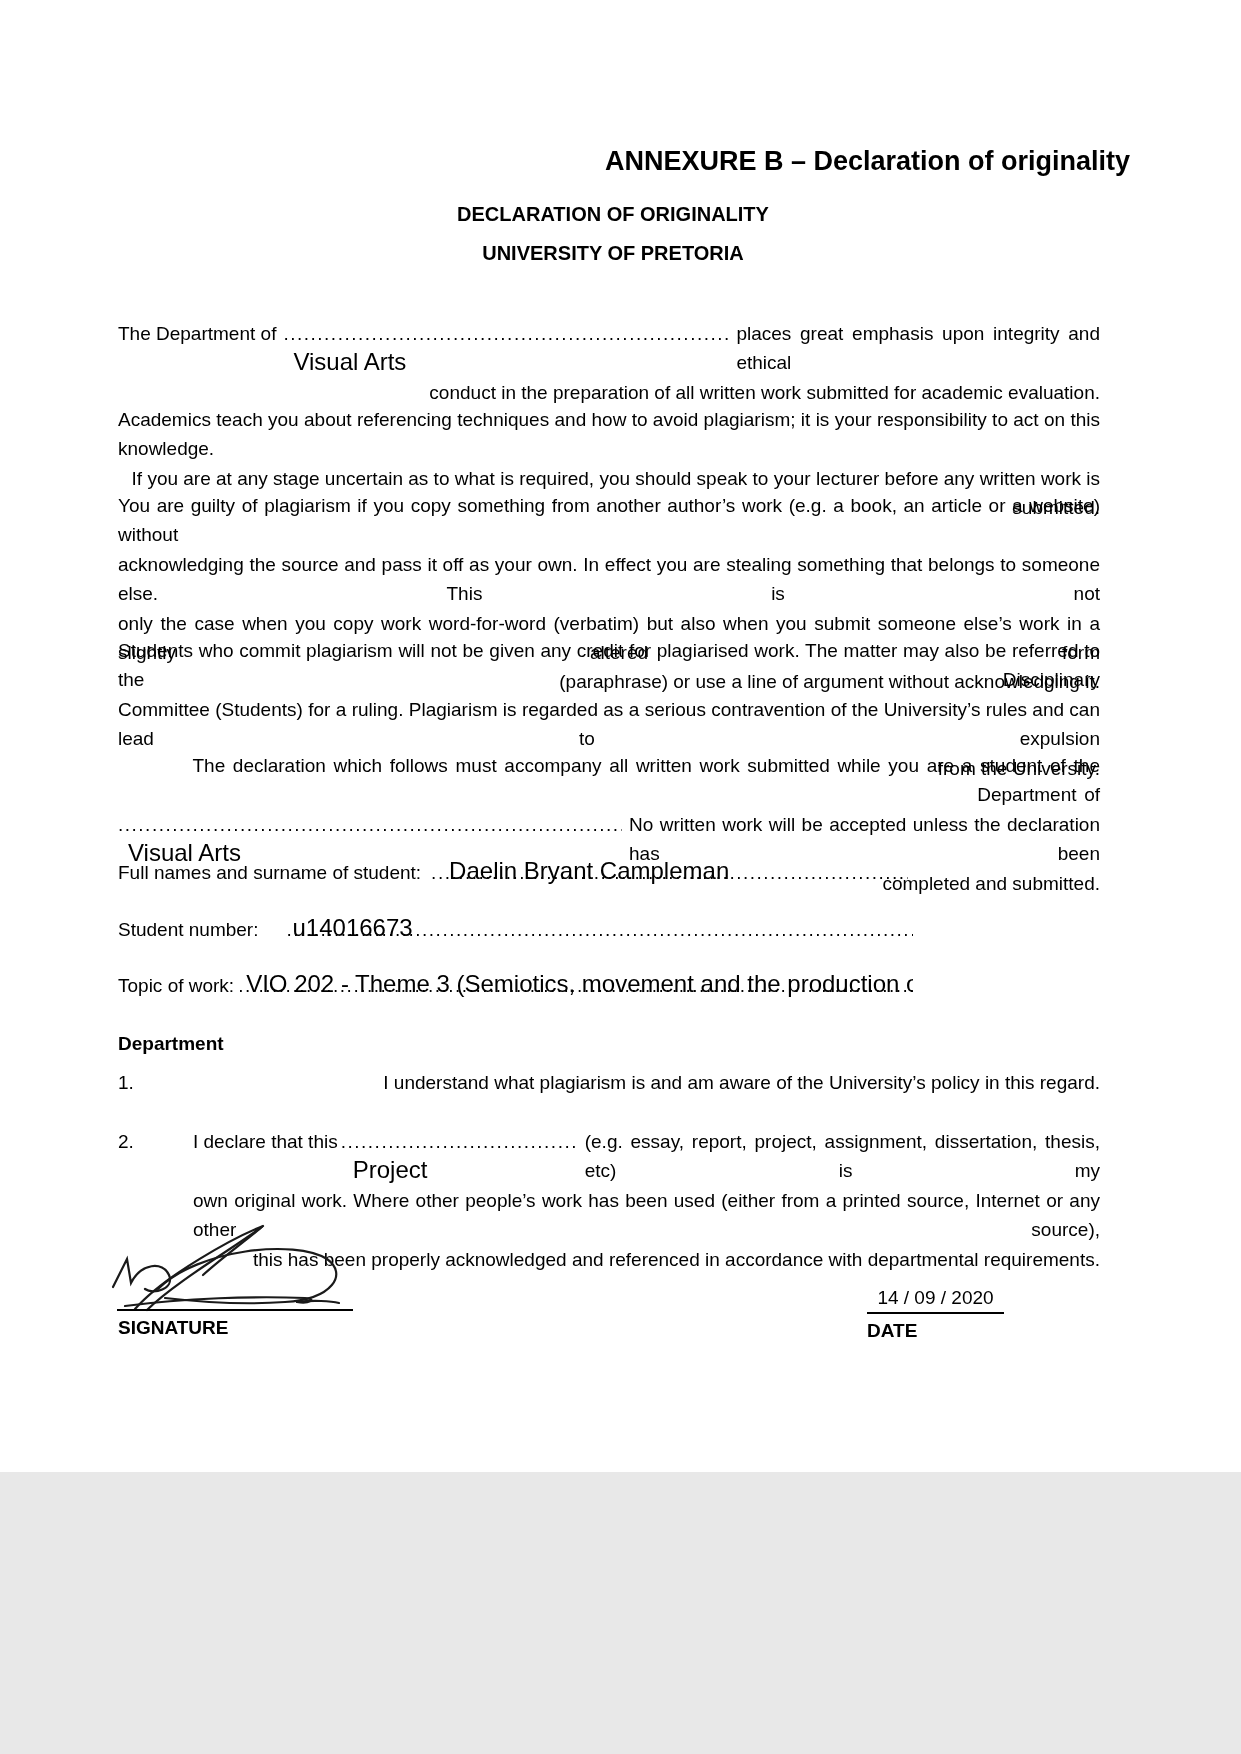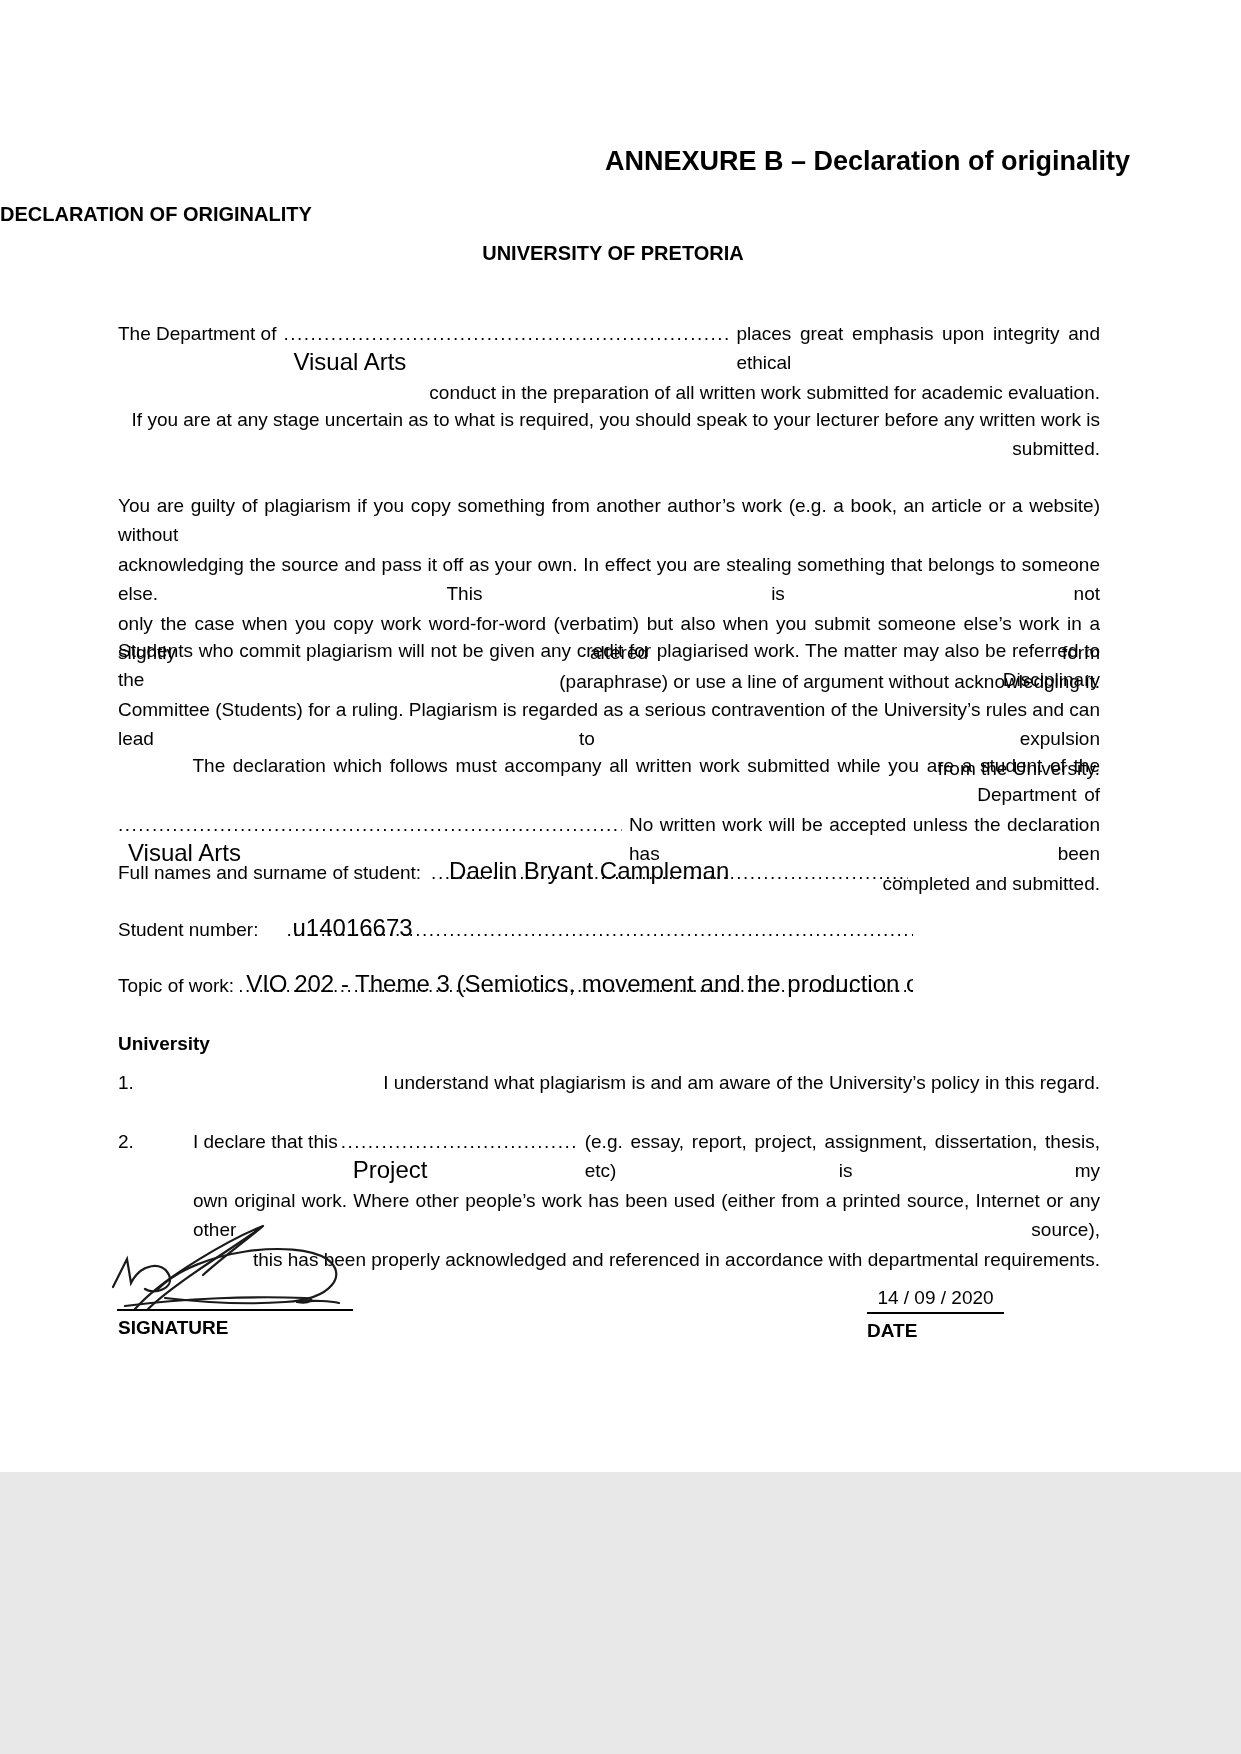--- a/index.html
+++ b/index.html
@@ -3,21 +3,21 @@
 <meta charset="utf-8">
 <style>
   html,body{margin:0;padding:0;background:#e8e8e8;}
   #page{position:relative;width:1241px;height:1472px;background:#ffffff;margin:0 auto;
         font-family:"Liberation Sans", sans-serif;color:#000;overflow:hidden;}
   .abs{position:absolute;}
   .t{font-size:19px;line-height:29.4px;color:#000;}
   .bold{font-weight:bold;}
 
   #annexure-title{top:146px;right:111px;font-size:27px;font-weight:bold;white-space:nowrap;}
-  #doc-h1{top:203px;left:0;width:1226px;font-size:20px;font-weight:bold;}
+  #doc-h1{top:203px;left:0;width:1226px;text-align:center;font-size:20px;font-weight:bold;}
   #doc-h2{top:242px;left:0;width:1226px;text-align:center;font-size:20px;font-weight:bold;}
 
   .block{left:118px;width:982px;}
   .jline{text-align:justify;text-align-last:justify;}
   .lline{text-align:right;}
   .flexline{display:flex;align-items:baseline;white-space:pre;}
   .pre{white-space:pre;flex:none;}
   .jpost{flex:1;text-align:justify;text-align-last:justify;white-space:normal;}
   .leader{position:relative;overflow:hidden;white-space:nowrap;flex:none;align-self:stretch;}
   .leader .dotrun{letter-spacing:1.5px;font-size:19px;}
@@ -45,20 +45,21 @@
       <span class="leader" style="width:445px;margin-left:7px;margin-right:8px;">
         <span class="dotrun">................................................................................................................................................................................................................................................................................................................................................................................................................</span>
         <span class="fill" style="left:10px;">Visual Arts</span>
       </span>
       <span class="jpost">places great emphasis upon integrity and ethical</span>
     </div>
     <div class="lline">conduct in the preparation of all written work submitted for academic evaluation.</div>
   </div>
 
   <div class="abs block t" style="top:405px;">
+    <div class="jline">Academics teach you about referencing techniques and how to avoid plagiarism; it is your  responsibility to act on this knowledge.</div>
     <div class="lline">If you are at any stage uncertain as to what is required, you should speak to your lecturer before any written work is submitted.</div>
   </div>
 
   <div class="abs block t" style="top:491px;">
     <div class="jline">You are guilty of plagiarism if you copy something from another author’s work (e.g. a book, an article or a website) without</div>
     <div class="jline">acknowledging the source and pass it off as your own. In effect you are stealing something that belongs to someone else. This is not</div>
     <div class="jline">only the case when you copy work word-for-word (verbatim) but also when you submit someone else’s work in a slightly altered form</div>
     <div class="lline">(paraphrase) or use a line of argument without acknowledging it.</div>
   </div>
 
@@ -97,21 +98,21 @@
   </div>
 
   <div class="abs t flexline" style="top:971px;left:118px;width:795px;">
     <span class="pre">Topic of work:</span>
     <span class="leader grow" style="margin-left:4px;">
       <span class="dotrun">................................................................................................................................................................................................................................................................................................................................................................................................................</span>
       <span class="fill" style="left:8px;text-align:right;">VIO 202 - Theme 3 (Semiotics, movement and the production of meaning)</span>
     </span>
   </div>
 
-  <div class="abs t bold" style="top:1029px;left:118px;">University</div>
+  <div class="abs t bold" style="top:1029px;left:118px;">Department</div>
 
   <div class="abs block t flexline" style="top:1068px;">
     <span class="num">1.</span>
     <span class="itemtext lline">I understand what plagiarism is and am aware of the University’s policy in this regard.</span>
   </div>
 
   <div class="abs block t" style="top:1127px;">
     <div class="flexline">
       <span class="num">2.</span>
       <span class="pre">I declare that this</span>

